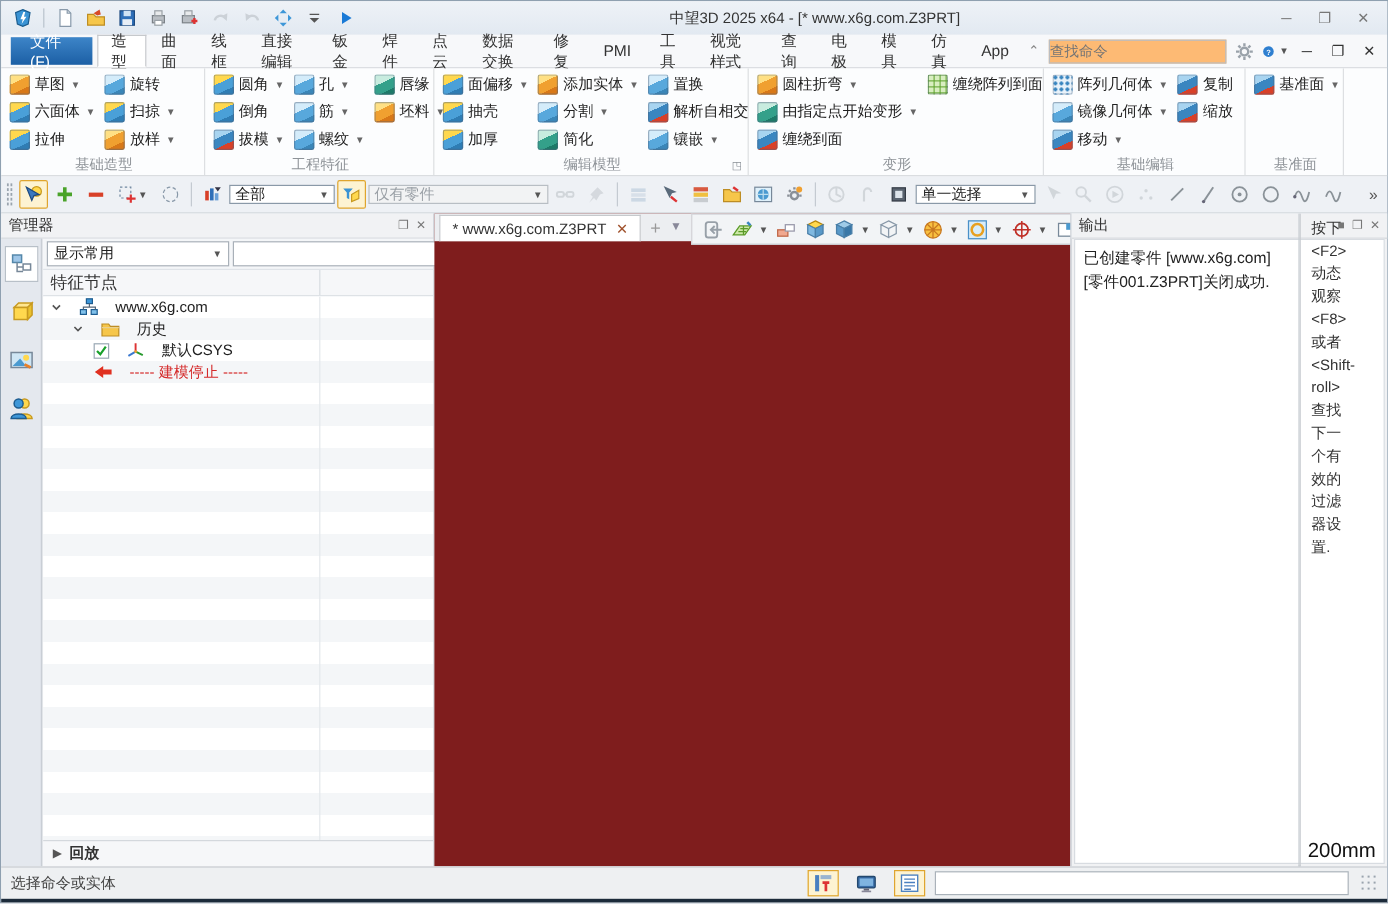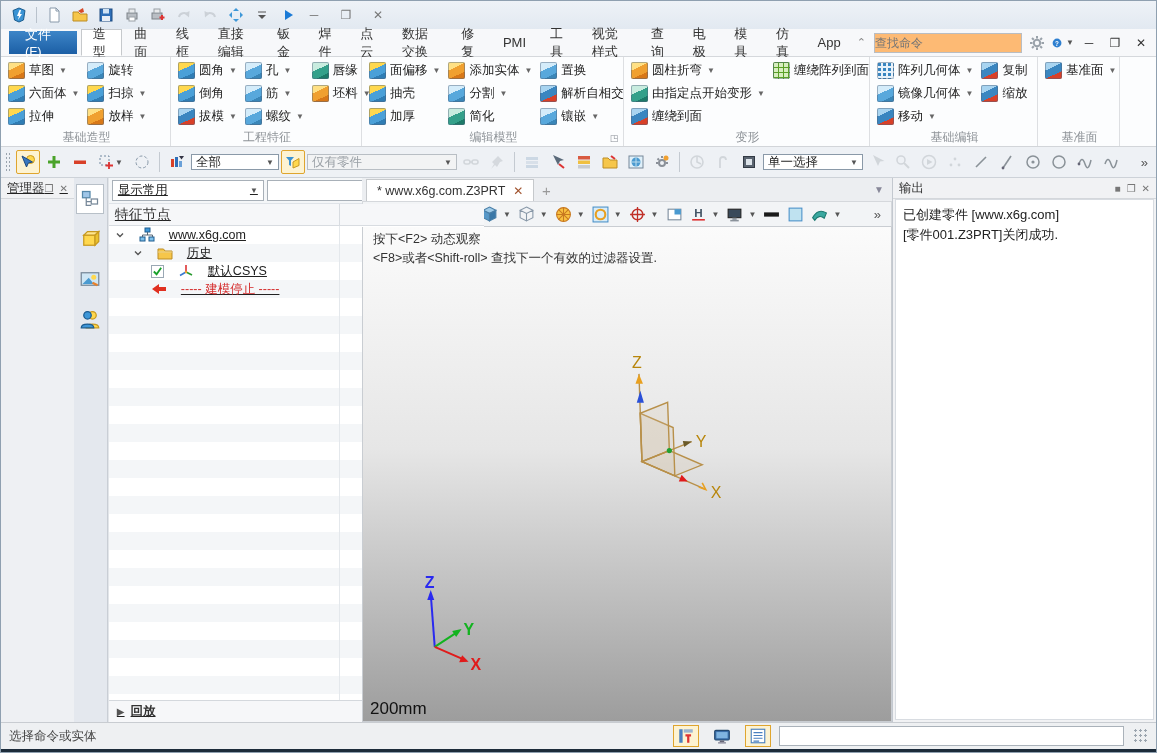--- a/index.html
+++ b/index.html
@@ -59,21 +59,21 @@
   .tb-select.dis { background:#f2f3f4; color:#9aa0a6; border-color:#b8bec4; }
   .tb-caret { font-size:8px; color:#555; margin-left:4px; }
   .overflow { color:#555; font-size:13px; padding:0 4px; cursor:pointer; margin-left:auto; }
   .ico { display:inline-flex; width:16px; height:16px; }
   .ico svg { width:100%; height:100%; }
 
   
   .main { flex:1; display:flex; min-height:0; }
 
   
-  .manager { width:361px; flex:0 0 auto; background:#eef0f3; border-right:1px solid #c3c8cf; display:flex; flex-direction:row;text-decoration:underline; }
+  .manager { width:361px; flex:0 0 auto; background:#eef0f3; border-right:1px solid #c3c8cf; display:flex; flex-direction:column; }
   .panel-title { height:21px; background:#f1f2f4; border-bottom:1px solid #d4d7db; display:flex; align-items:center; padding:0 6px; font-size:12.5px; color:#333; flex:0 0 auto; }
   .pt-controls { margin-left:auto; display:flex; gap:6px; color:#777; font-size:10px; }
   .pt-controls span { cursor:pointer; }
   .manager-body { flex:1; display:flex; min-height:0; }
   .side-strip { width:34px; background:#e4e8ee; border-right:1px solid #c9ced5; display:flex; flex-direction:column; align-items:center; padding-top:6px; gap:10px; flex:0 0 auto; }
   .strip-btn { width:28px; height:30px; border:1px solid transparent; background:transparent; display:flex; align-items:center; justify-content:center; cursor:pointer; }
   .strip-btn.active { background:#fff; border-color:#b8c0c8; }
   .strip-btn .ico { width:20px; height:20px; }
   .manager-content { flex:1; display:flex; flex-direction:column; min-width:0; background:#fff; border-left:1px solid #e2e5e9; }
   .filter-row { height:26px; display:flex; align-items:center; padding:2px 3px; gap:3px; background:#f4f6f8; border-bottom:1px solid #dfe3e8; flex:0 0 auto; }
@@ -86,21 +86,21 @@
   .th-div { position:absolute; left:230px; top:0; bottom:0; width:1px; background:#d8dce1; }
   .tree { flex:1; position:relative; background:repeating-linear-gradient(#fff 0 18px,#f4f6f8 18px 36px); overflow:hidden; }
   .tree-div { position:absolute; left:230px; top:0; bottom:0; width:1px; background:#e4e8ec; }
   .trow { height:18px; display:flex; align-items:center; font-size:12.5px; gap:14px; position:relative; cursor:pointer; }
   .trow .exp { width:10px; height:10px; display:inline-flex; flex:0 0 auto; }
   .cbx { width:13px; height:13px; background:#fff; border:1px solid #9aa8b4; display:inline-flex; align-items:center; justify-content:center; flex:0 0 auto; }
   .replay-bar { height:22px; border-top:1px solid #d4d8dd; background:#f6f7f9; display:flex; align-items:center; padding:0 8px; gap:6px; font-size:12.5px; font-weight:bold; color:#333; flex:0 0 auto; cursor:pointer; }
   .replay-arrow { color:#555; font-size:10px; }
 
   
-  .center { flex:1; display:flex; flex-direction:column; min-width:0; background:#7f1d1d;justify-content:center; }
+  .center { flex:1; display:flex; flex-direction:row; min-width:0; background:#7f1d1d; }
   .doc-tabs { height:23px; display:flex; align-items:flex-end; background:#eceef1; padding-left:4px; flex:0 0 auto; }
   .doc-tab { height:22px; background:#fff; border:1px solid #c6c9cc; border-bottom:none; display:flex; align-items:center; gap:8px; padding:0 10px; font-size:12.5px; color:#333; cursor:pointer; }
   .doc-tab .close { color:#a0522d; font-size:12px; cursor:pointer; }
   .new-tab { width:24px; height:22px; border:none; background:transparent; color:#999; font-size:15px; cursor:pointer; }
   .tab-list-btn { margin-left:auto; margin-right:8px; color:#889; font-size:10px; cursor:pointer; align-self:center; }
   .vp-toolbar { height:26px; background:#f2f4f6; border:1px solid #d5d8dc; border-bottom-color:#c9cdd2; display:flex; align-items:center; padding:0 6px; gap:1px; flex:0 0 auto; }
   .vp-btn { height:22px; border:none; background:transparent; display:flex; align-items:center; justify-content:center; padding:0 3px; cursor:pointer; gap:1px; }
   .canvas { flex:1; position:relative; background:linear-gradient(#fbfbfb 0%,#e6e6e6 45%,#9d9d9d 100%); min-height:0; border:1px solid #c9cdd2; border-top:none; }
   .hint { position:absolute; left:10px; top:3px; font-size:12.5px; color:#333; line-height:19px; }
   .scale-label { position:absolute; left:7px; bottom:2px; font-size:17px; color:#111; }
@@ -212,20 +212,21 @@
           </span>
         </button>
         <button class="qa-btn">
           <span class="ico">
             <svg viewBox="0 0 16 16" xmlns="http://www.w3.org/2000/svg">
               <polygon points="5,3 13,8 5,13" fill="#1a7ad6"></polygon>
             </svg>
           </span>
         </button>
       </div>
+    <div class="title-text">中望3D 2025 x64 - [* www.x6g.com.Z3PRT]</div>
     <div class="win-controls">
       <button class="wc-btn">─</button>
       <button class="wc-btn">❐</button>
       <button class="wc-btn">✕</button>
     </div>
   </div>
 
   <div class="menubar">
     <div class="file-btn">文件(F)</div>
     <div class="mtabs" id="menu-tabs">

